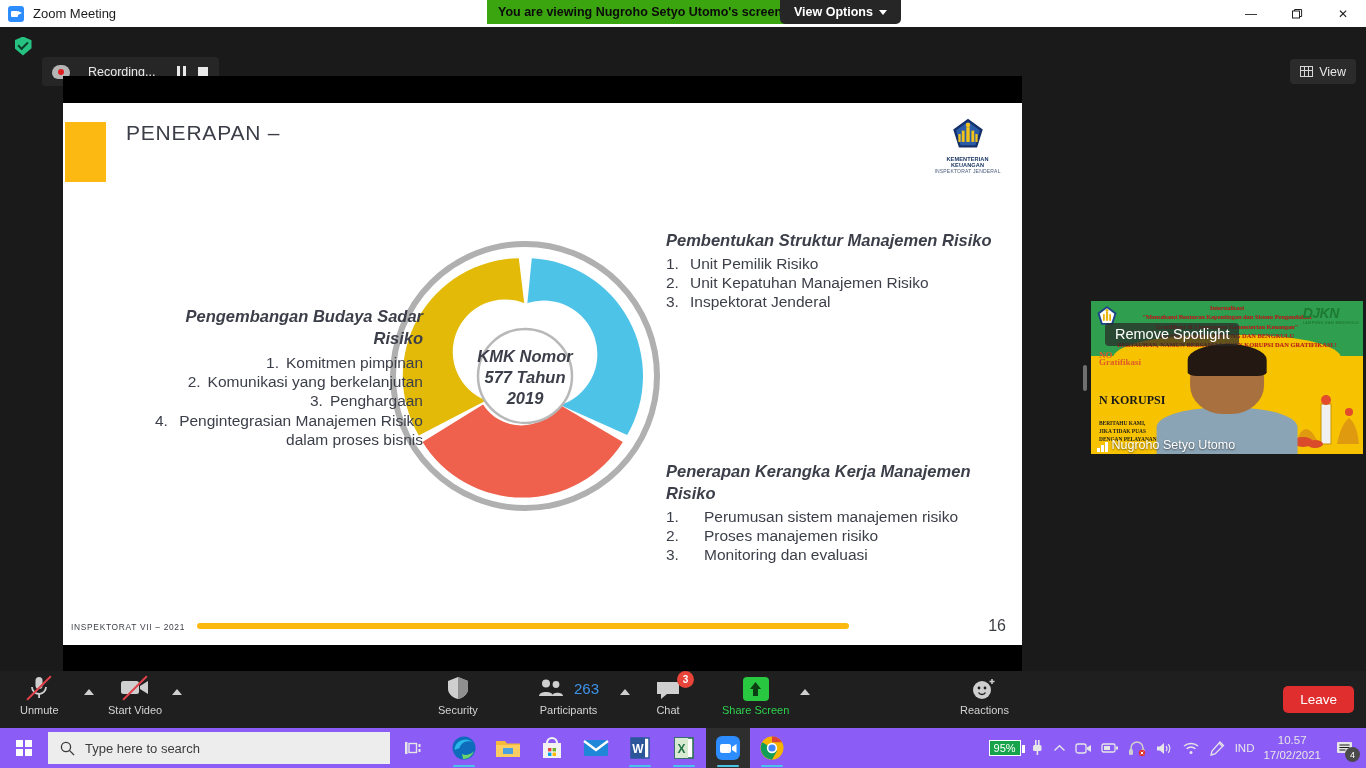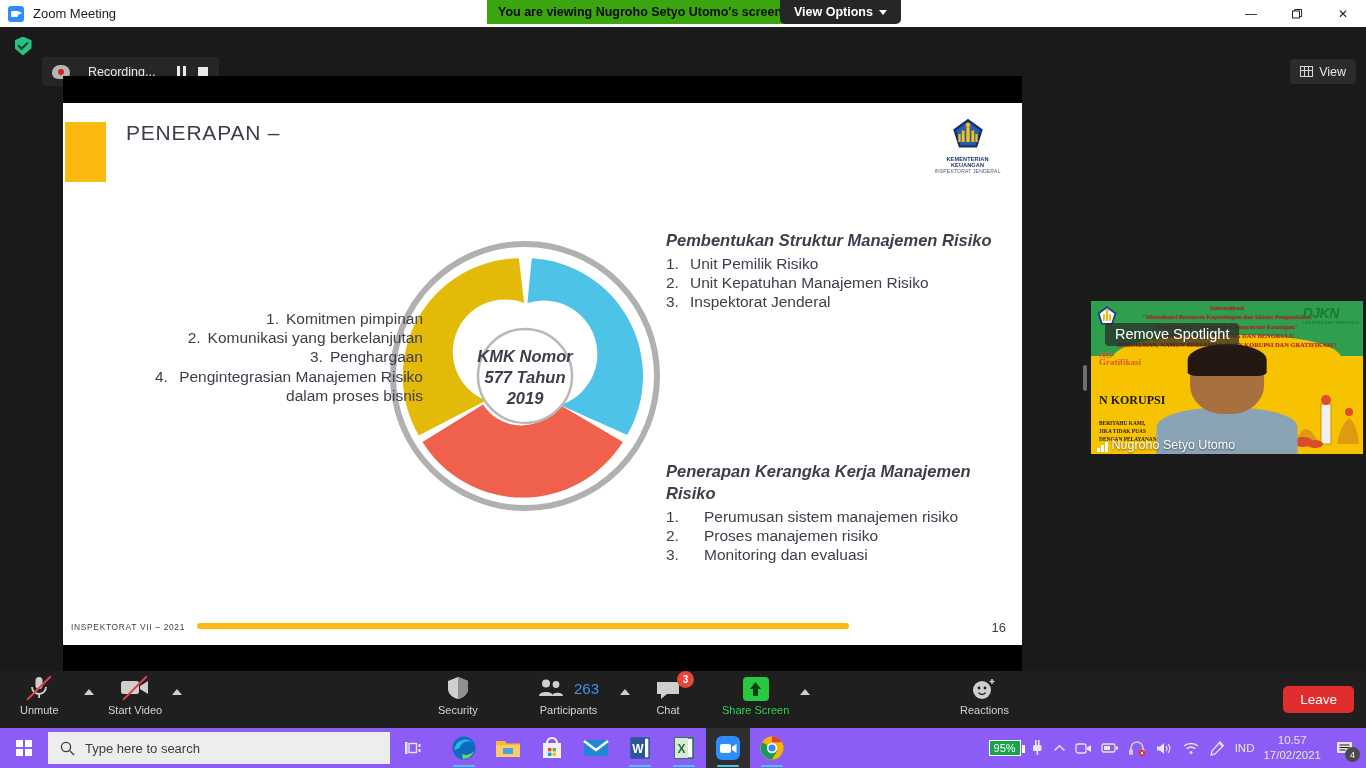--- a/index.html
+++ b/index.html
@@ -71,21 +71,21 @@
   .blk-tr li{gap:10px;}
   .blk-tr li .n{width:14px;}
 
   .blk-br{left:603px;top:358px;width:340px;}
   .blk-br ol{margin-top:2px;}
   .blk-br li{gap:10px;}
   .blk-br li .n{width:28px;}
 
   .footer-txt{position:absolute;left:8px;bottom:13px;font-size:8.4px;letter-spacing:.7px;color:#3d3f46;}
   .footer-bar{position:absolute;left:134px;bottom:16px;width:652px;height:6px;background:#fcb912;border-radius:3px;}
-  .footer-num{position:absolute;right:16px;bottom:10px;font-size:13px;color:#3d3f46;}
+  .footer-num{position:absolute;right:16px;bottom:10px;font-size:16px;color:#3d3f46;}
 
   
   .vthumb{position:absolute;left:1091px;top:301px;width:272px;height:153px;overflow:hidden;background:#2f9e4f;}
   .vt-bg{position:absolute;inset:0;background:#2f9e4f;}
   .vt-yellow{position:absolute;left:0;top:36%;width:100%;height:64%;background:#f7c200;}
   .vt-yellowtop{position:absolute;left:8%;top:22%;width:84%;height:30%;background:#f7c200;border-radius:50%/60%;}
   .vt-person{position:absolute;left:50%;top:31%;transform:translateX(-50%);width:44%;height:69%;}
   .vt-head{position:absolute;left:50%;top:0;transform:translateX(-50%);width:62%;height:62%;border-radius:46% 46% 44% 44%;background:#a9703f;}
   .vt-hair{position:absolute;left:50%;top:-4%;transform:translateX(-50%);width:66%;height:30%;border-radius:50% 50% 12% 12%;background:#231912;}
   .vt-body{position:absolute;left:50%;bottom:0;transform:translateX(-50%);width:118%;height:44%;border-radius:42% 42% 0 0;background:#8ba4b5;}
@@ -214,20 +214,21 @@
 
       <path d="M 33.8 199.6 A 118 118 0 0 1 133.8 22.2 L 139.2 67.0 A 45 45 0 0 0 101.1 164.6 Z" fill="#e2ba07"></path>
       <circle cx="140" cy="140" r="47" fill="#ffffff" stroke="#b8b8b8" stroke-width="2.5"></circle>
       <text x="140" y="126" text-anchor="middle" font-family="Liberation Sans, sans-serif" font-size="16.5" font-weight="bold" font-style="italic" fill="#3c3f49">KMK Nomor</text>
       <text x="140" y="147" text-anchor="middle" font-family="Liberation Sans, sans-serif" font-size="16.5" font-weight="bold" font-style="italic" fill="#3c3f49">577 Tahun</text>
       <text x="140" y="168" text-anchor="middle" font-family="Liberation Sans, sans-serif" font-size="16.5" font-weight="bold" font-style="italic" fill="#3c3f49">2019</text>
     </svg>
   </div>
 
   <div class="blk blk-left">
+    <h3>Pengembangan Budaya Sadar Risiko</h3>
     <ol>
       <li>
           <span class="n">1.</span>
           <span class="t">Komitmen pimpinan</span>
         </li>
       <li>
           <span class="n">2.</span>
           <span class="t">Komunikasi yang berkelanjutan</span>
         </li>
       <li>

